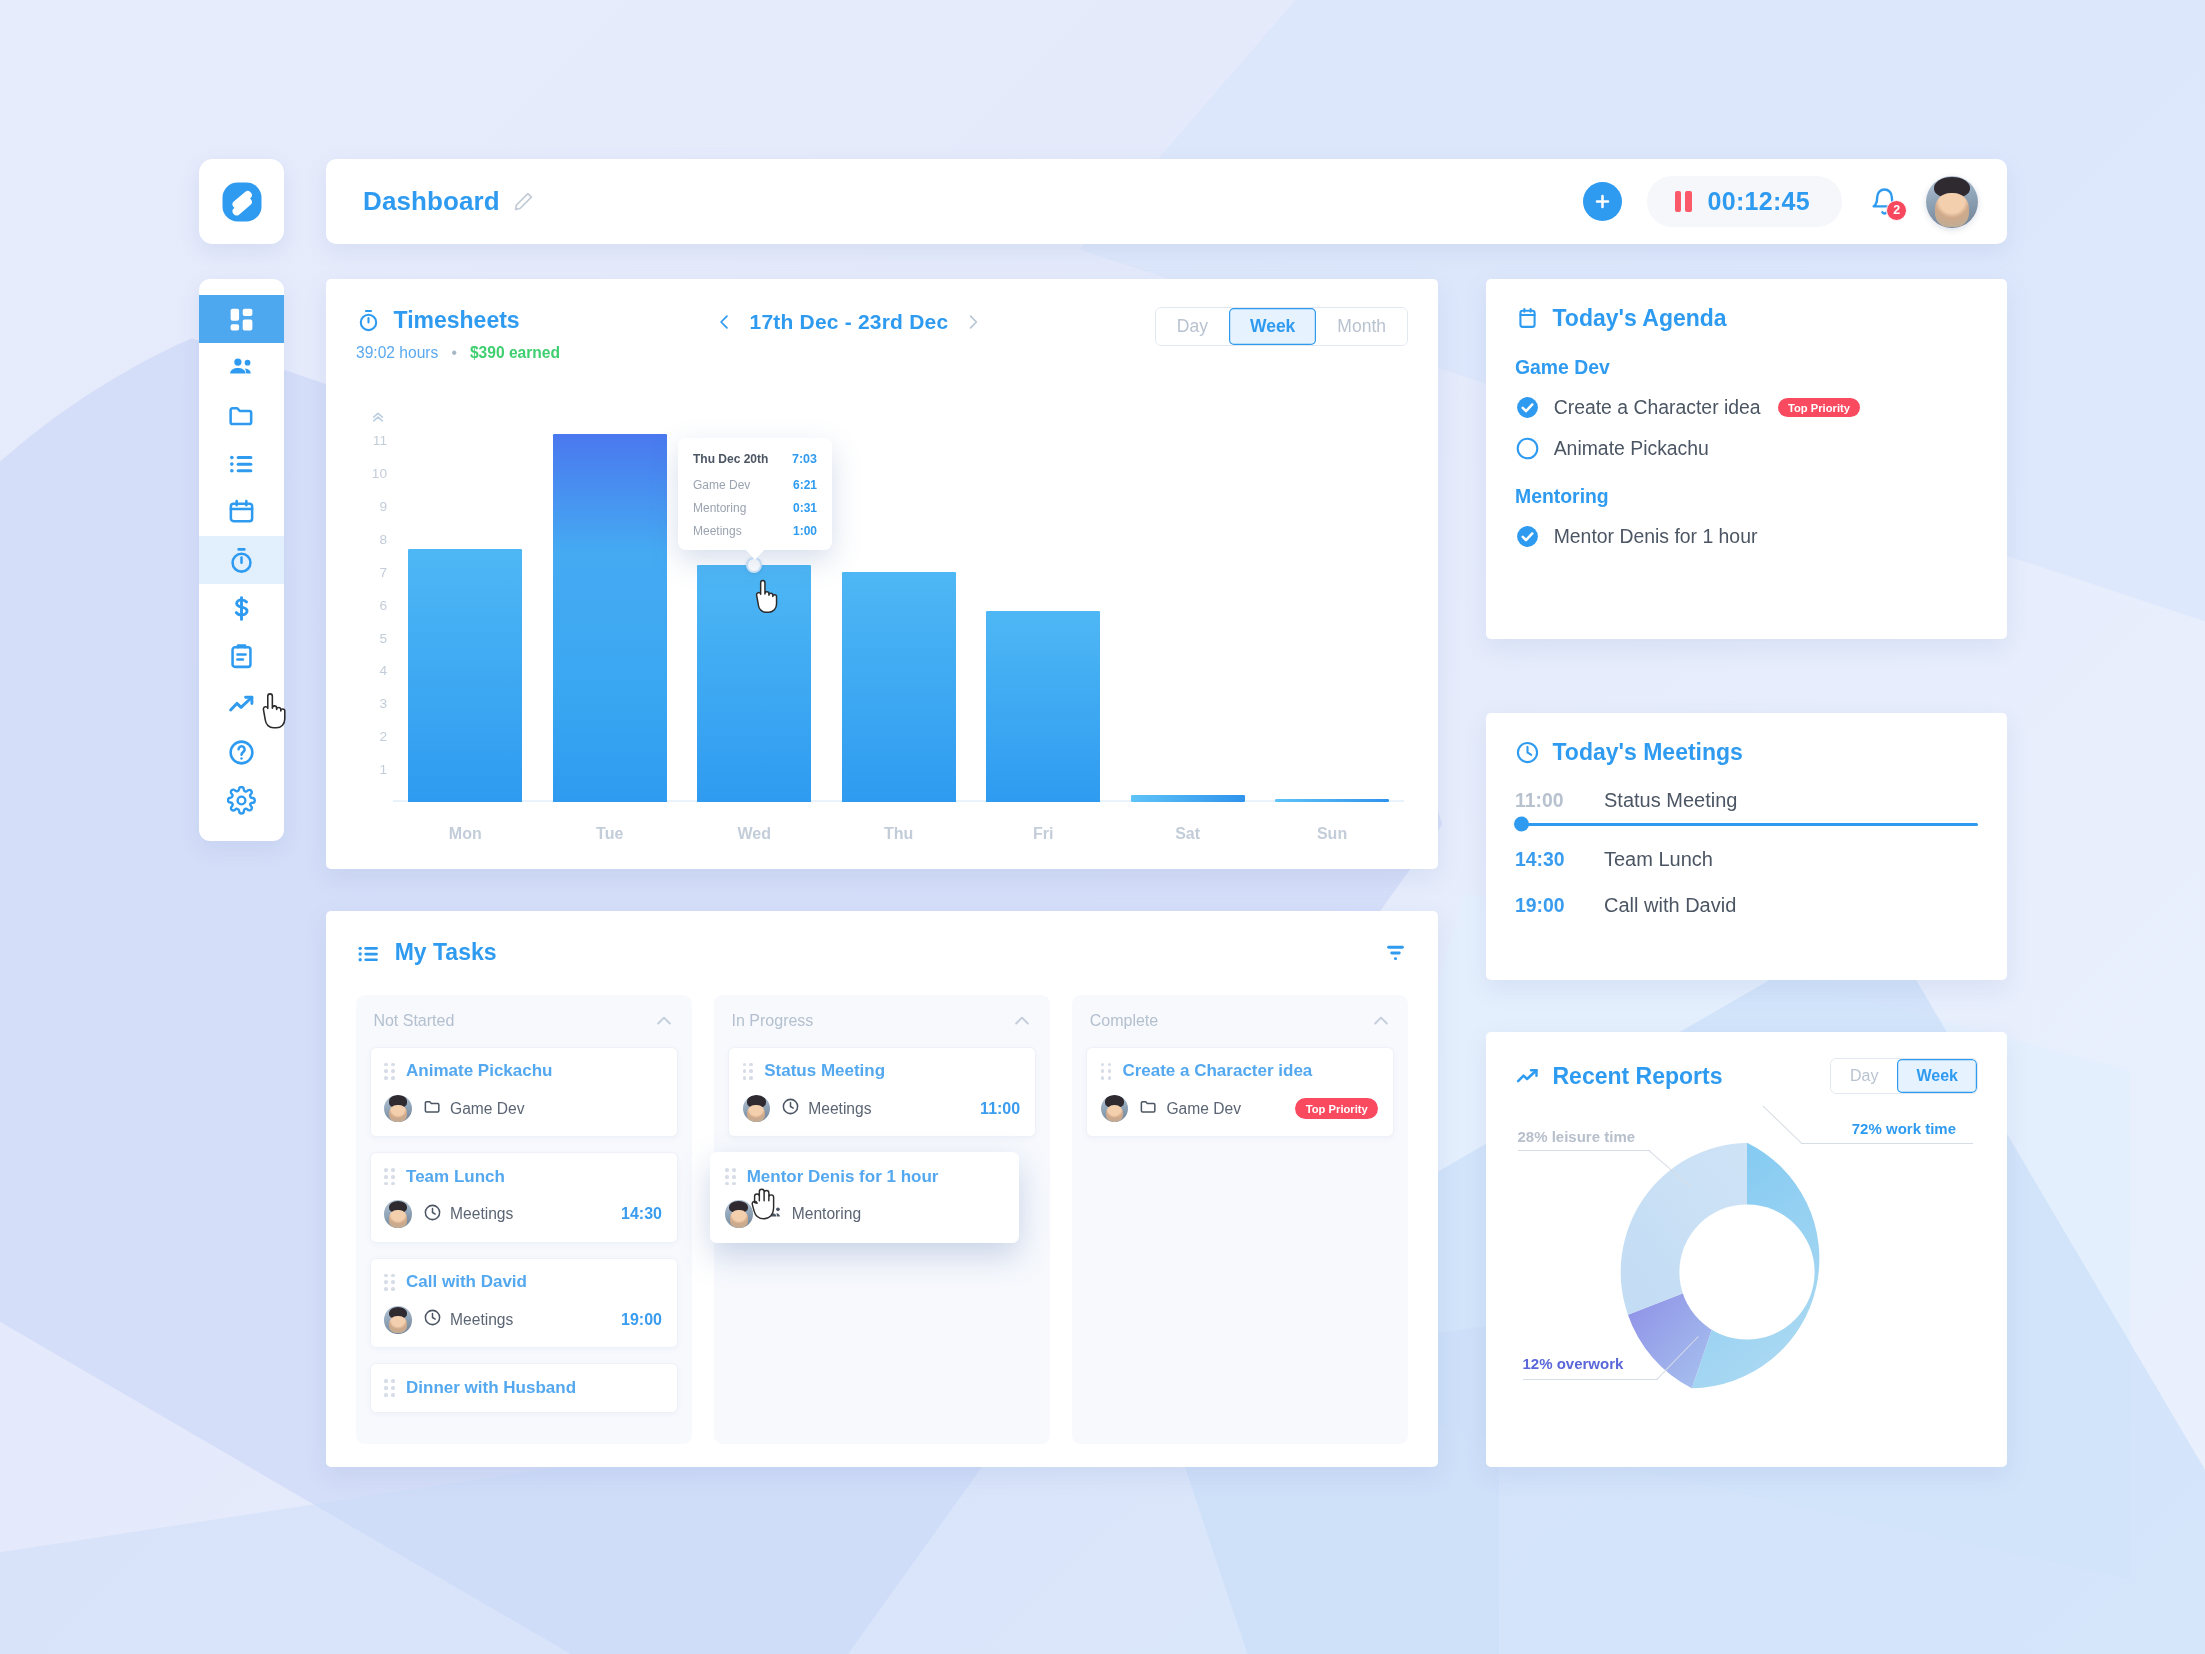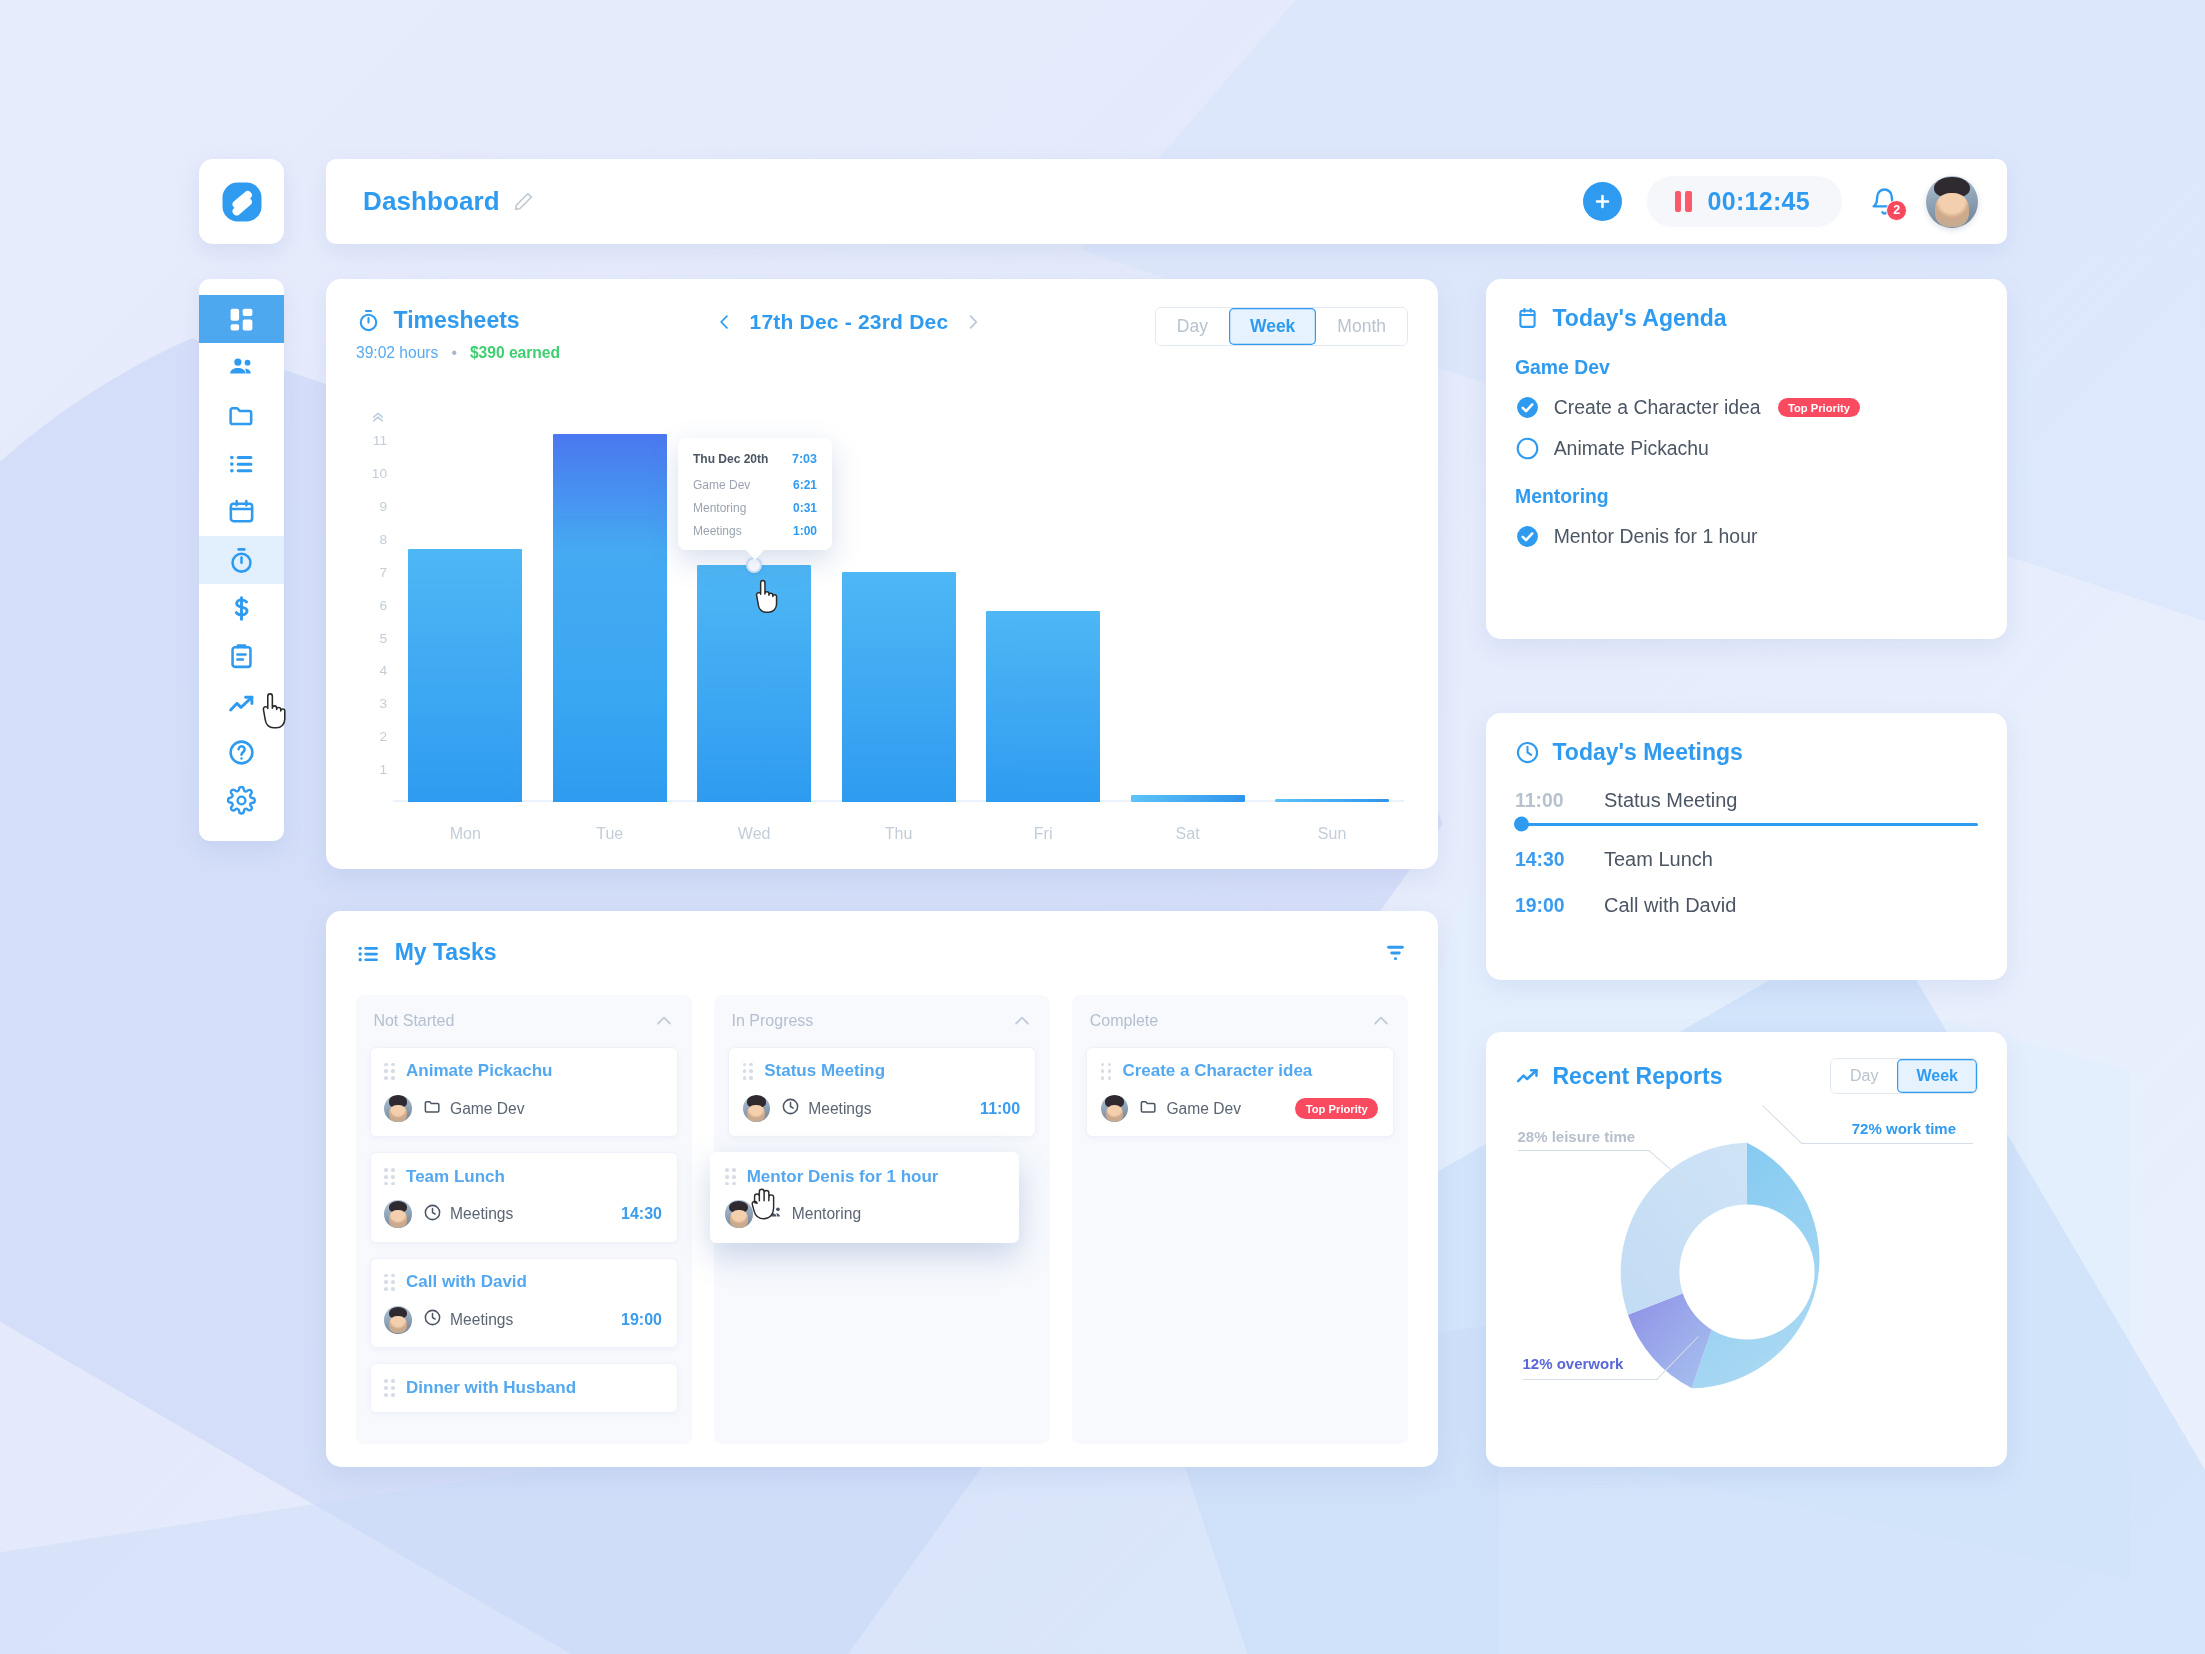--- a/index.html
+++ b/index.html
@@ -101,21 +101,21 @@
     padding: 16px 0; display: flex; flex-direction: column; align-items: stretch;
   }
   .nav-item {
     height: 70px; display: flex; align-items: center; justify-content: center;
     cursor: pointer; position: relative;
   }
   .nav-item.active { background: #4ea8ef; }
   .nav-item.hover { background: #e2f0fd; }
 
   
-  .card { background: #fff; border-radius: 15px; box-shadow: 0 8.7px 25px rgba(80,110,180,.10); position: absolute; }
+  .card { background: #fff; border-radius: 5px; box-shadow: 0 8.7px 25px rgba(80,110,180,.10); position: absolute; }
 
   
   .timesheets { left: 326px; top: 279px; width: 1112px; height: 590px; padding: 27.5px 30px 0 30px; }
   .ts-head { display: flex; align-items: flex-start; }
   .ts-title { display: flex; align-items: center; gap: 12.5px; font-size: 23px; font-weight: 700; color: #2f9bf0; }
   .ts-sub { margin-top: 10px; font-size: 15.6px; color: #5aa9ef; font-weight: 500; }
   .ts-sub .dot { color: #a9b6c6; margin: 0 8.7px; }
   .ts-sub .earned { color: #3ecf70; font-weight: 600; }
   .ts-range { display: flex; align-items: center; gap: 16px; margin: 3.7px 0 0 156px; }
   .ts-range .rtext { font-size: 21px; font-weight: 600; color: #2f9bf0; letter-spacing: 0.2px; }
@@ -133,21 +133,21 @@
   .y-axis .tick { position: absolute; right: 0; font-size: 13.7px; color: #c3cdd9; transform: translateY(50%); }
   .y-chevron { position: absolute; right: 1.2px; top: -5px; }
   .plot { position: absolute; left: 37px; right: 3.7px; top: 0; bottom: 52px; }
   .baseline { position: absolute; left: 37px; right: 3.7px; bottom: 52px; height: 2.5px; background: #eaf2fb; }
   .bars { position: absolute; inset: 0; display: flex; align-items: flex-end; }
   .bcol { flex: 1; display: flex; flex-direction: column; align-items: center; justify-content: flex-end; height: 100%; position: relative; }
   .bar { width: 114px; border-radius: 1.2px 1.2px 0 0; background: linear-gradient(180deg,#4eb7f5 0%,#2f9bf0 100%); }
   .bar.tall { background: linear-gradient(180deg,#4a78ef 0%,#45aaf2 32%, #3aa7f2 70%, #2e9bf0 100%); }
   .bar.tiny { background: linear-gradient(90deg,#5ec3f7 0%,#2f93ec 100%); border-radius: 1.2px; }
   .xlabels { position: absolute; left: 37px; right: 3.7px; bottom: 11.2px; display: flex; }
-  .xlabels div { flex: 1; text-align: center; font-size: 16px; color: #c3cdd9; }
+  .xlabels div { flex: 1; text-align: center; font-size: 16px; color: #c3cdd9; font-weight: bold; }
   .hover-dot {
     position: absolute; width: 16px; height: 16px; border-radius: 50%;
     background: #fff; border: 2.5px solid #cfe6f8; box-shadow: 0 1.2px 3.7px rgba(60,110,180,.2);
   }
   .tooltip {
     position: absolute; width: 154px; background: #fff; border-radius: 7.5px;
     box-shadow: 0 10px 29px rgba(70,105,170,.22); padding: 13.7px 15px 12.5px 15px; z-index: 5;
   }
   .tooltip .trow { display: flex; justify-content: space-between; align-items: baseline; font-size: 12px; }
   .tooltip .thead { font-weight: 700; color: #4b5563; margin-bottom: 12.5px; }

